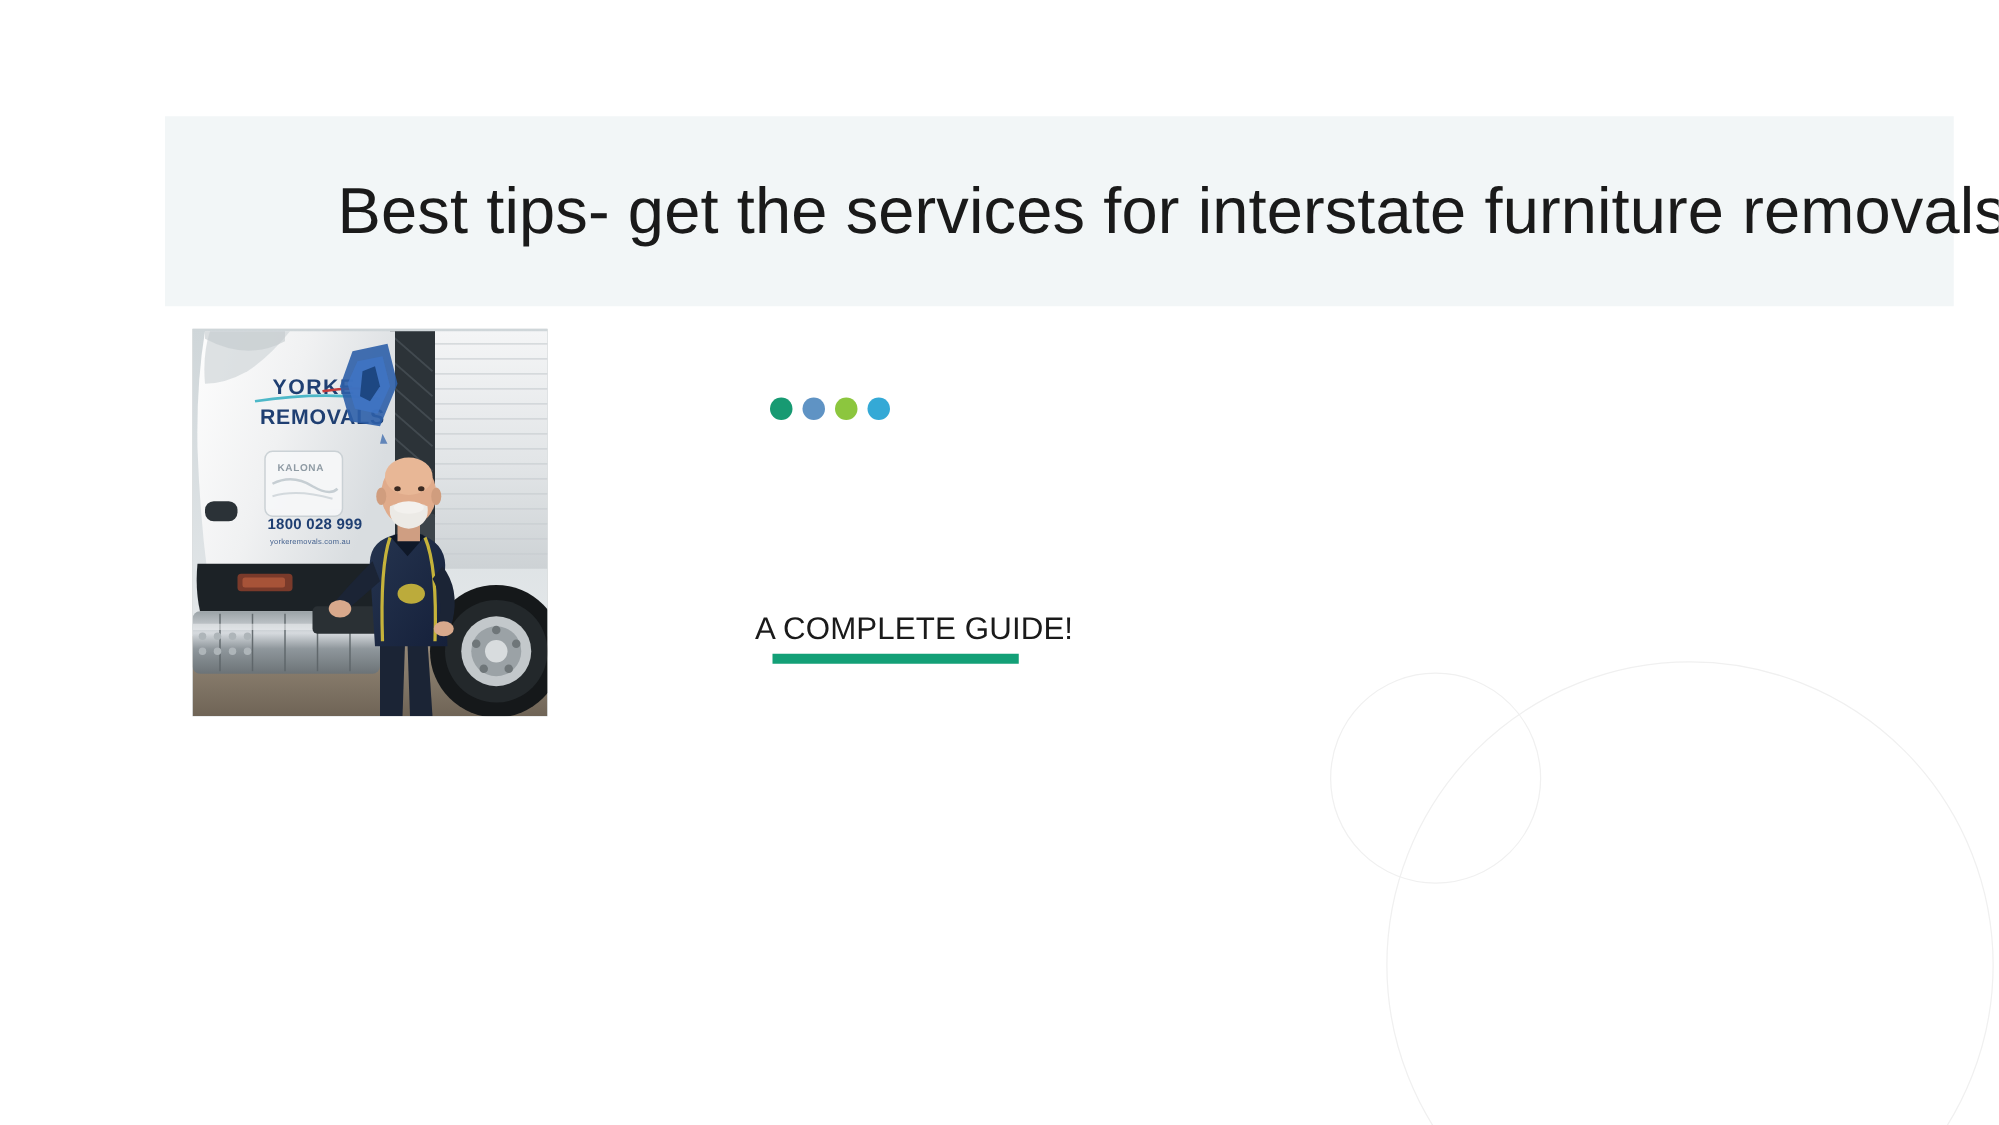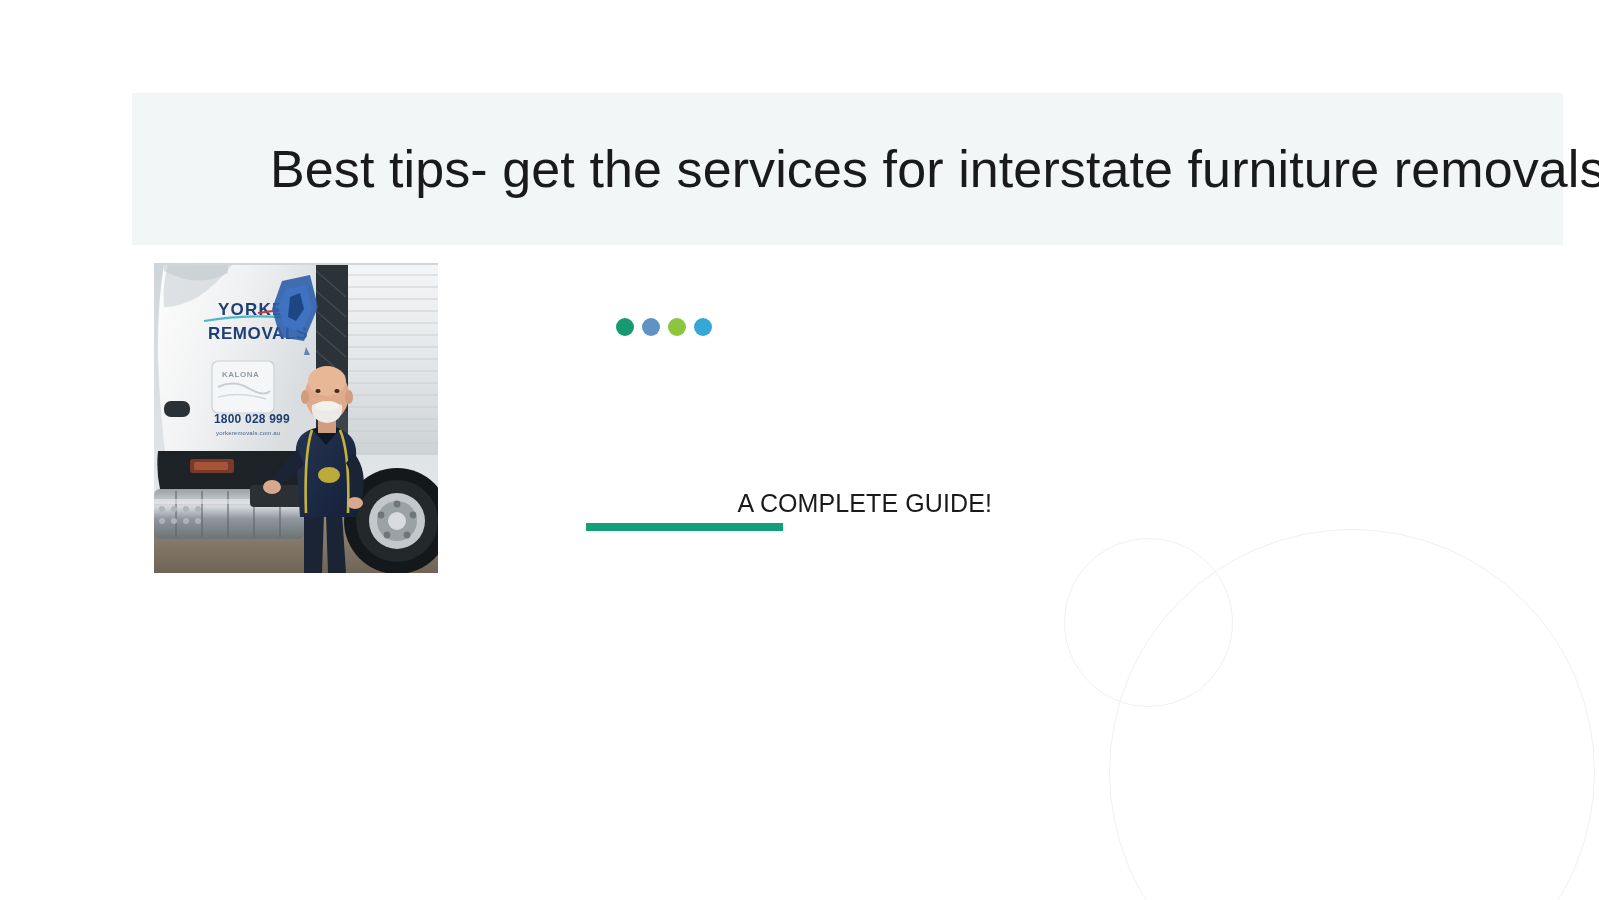--- a/index.html
+++ b/index.html
@@ -92,24 +92,23 @@
   .dot {
     width: 18px;
     height: 18px;
     border-radius: 50%;
     display: block;
   }
 
   
   #subtitle-block {
     position: absolute;
-    left: 572px;
+    left: 604px;
     top: 488px;
     width: 420px;
-    text-align: right;
   }
   #subtitle-text {
     margin: 0;
     font-size: 25px;
     font-weight: 400;
     color: #1a1a1a;
     line-height: 1.25;
     letter-spacing: 0.1px;
     white-space: nowrap;
   }

